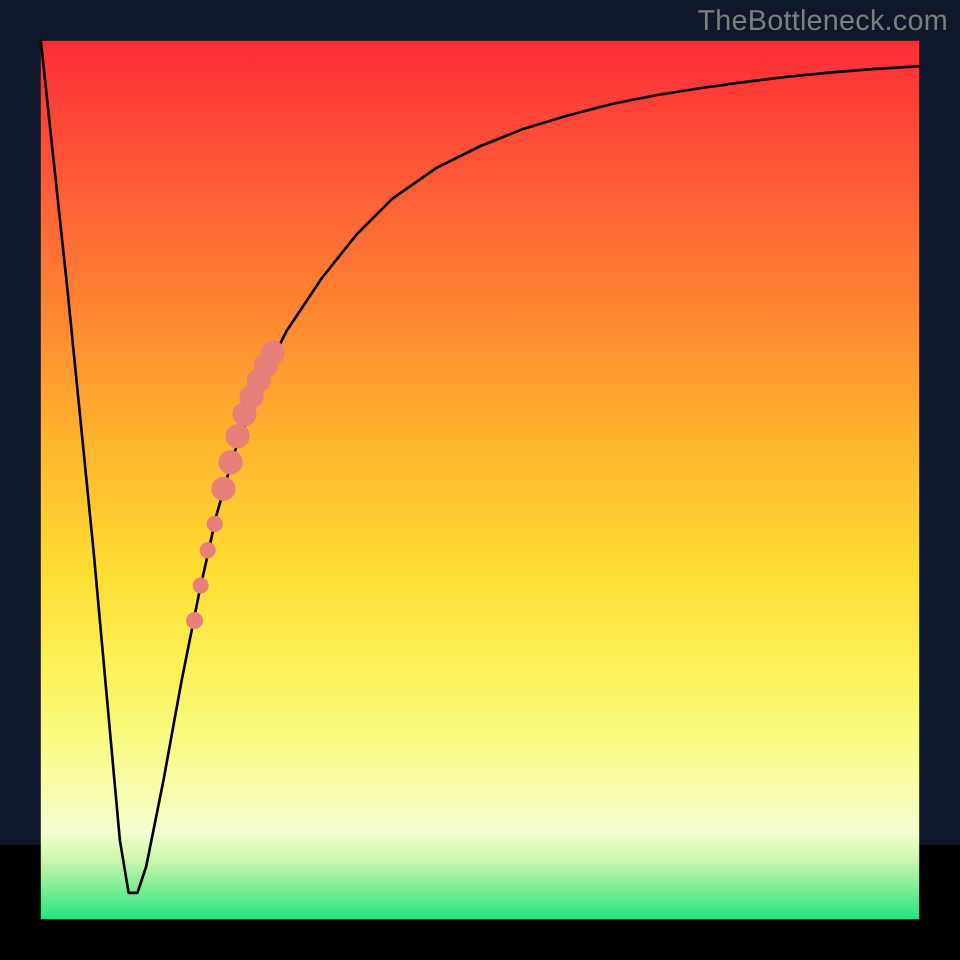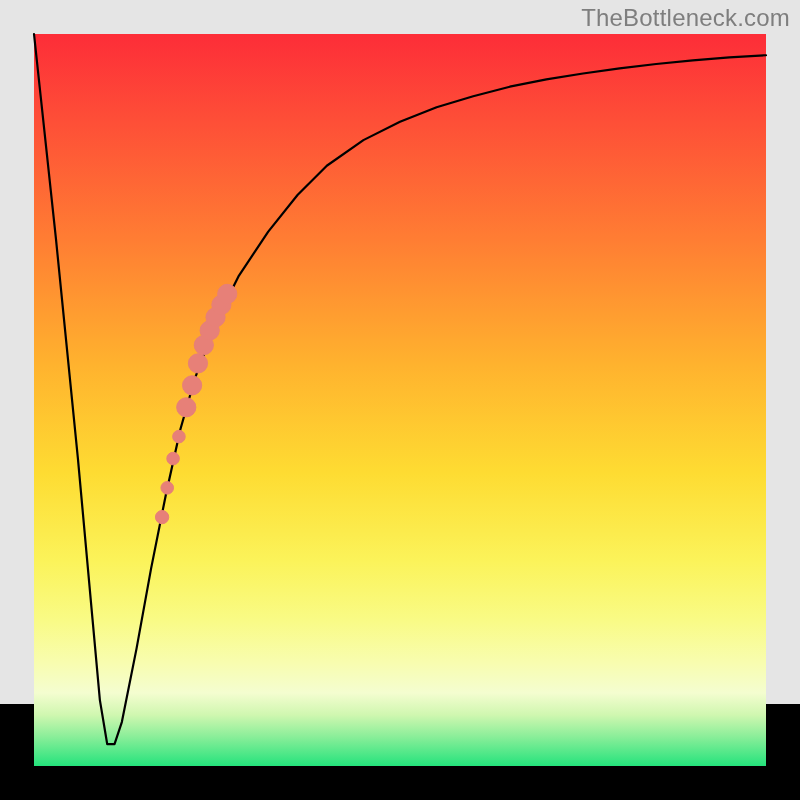--- a/index.html
+++ b/index.html
@@ -7,21 +7,21 @@
     padding: 0;
     width: 800px;
     height: 800px;
     overflow: hidden;
     background: #000;
   }
   .frame {
     position: relative;
     width: 800px;
     height: 704px;
-    background: #e5e5e5;
+    background: #0f172a;
   }
   .plot-area {
     position: absolute;
     left: 34px;
     top: 34px;
     width: 732px;
     height: 732px;
     background: linear-gradient(to bottom,
       #fd2d38 0%,
       #fe4f37 12%,

